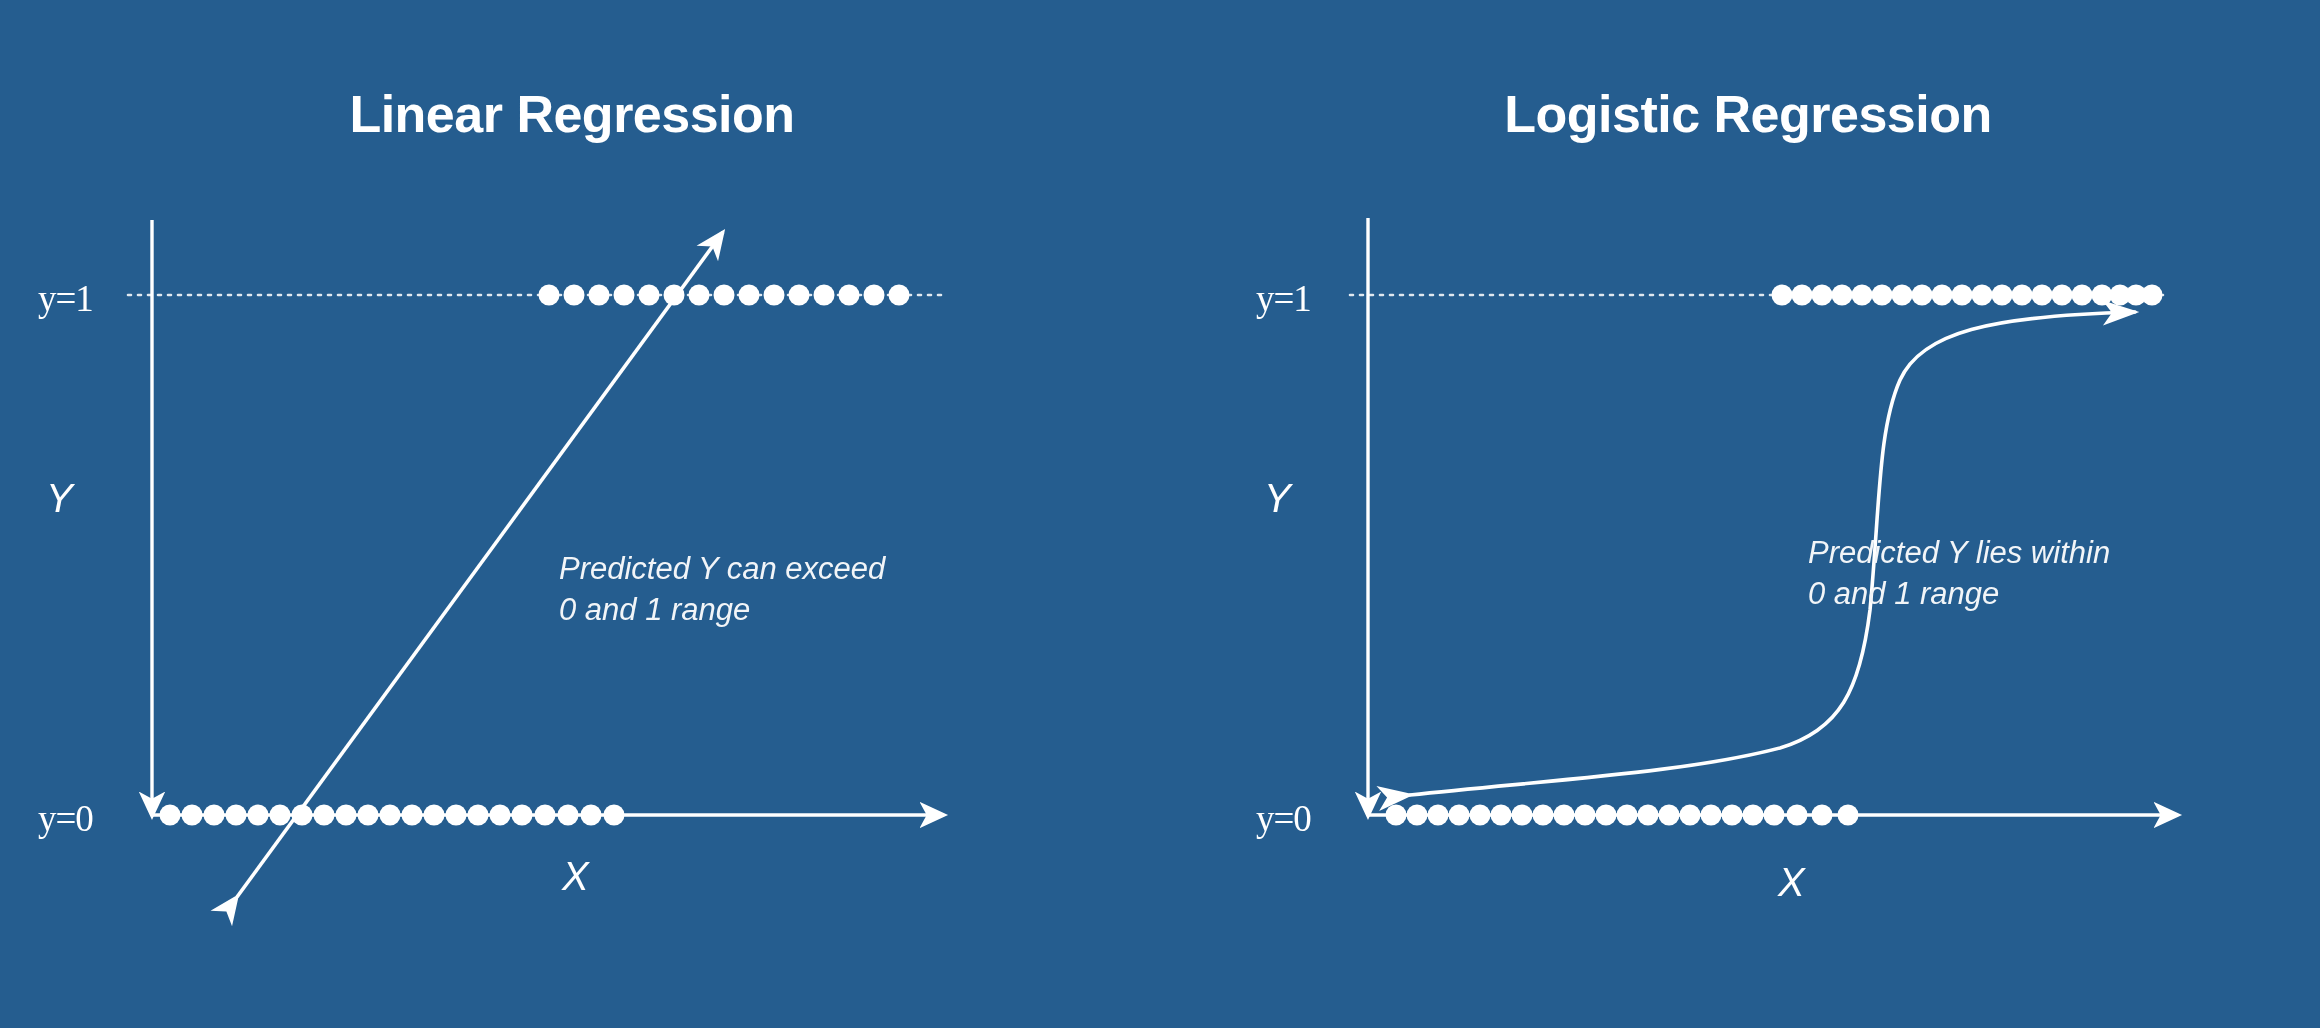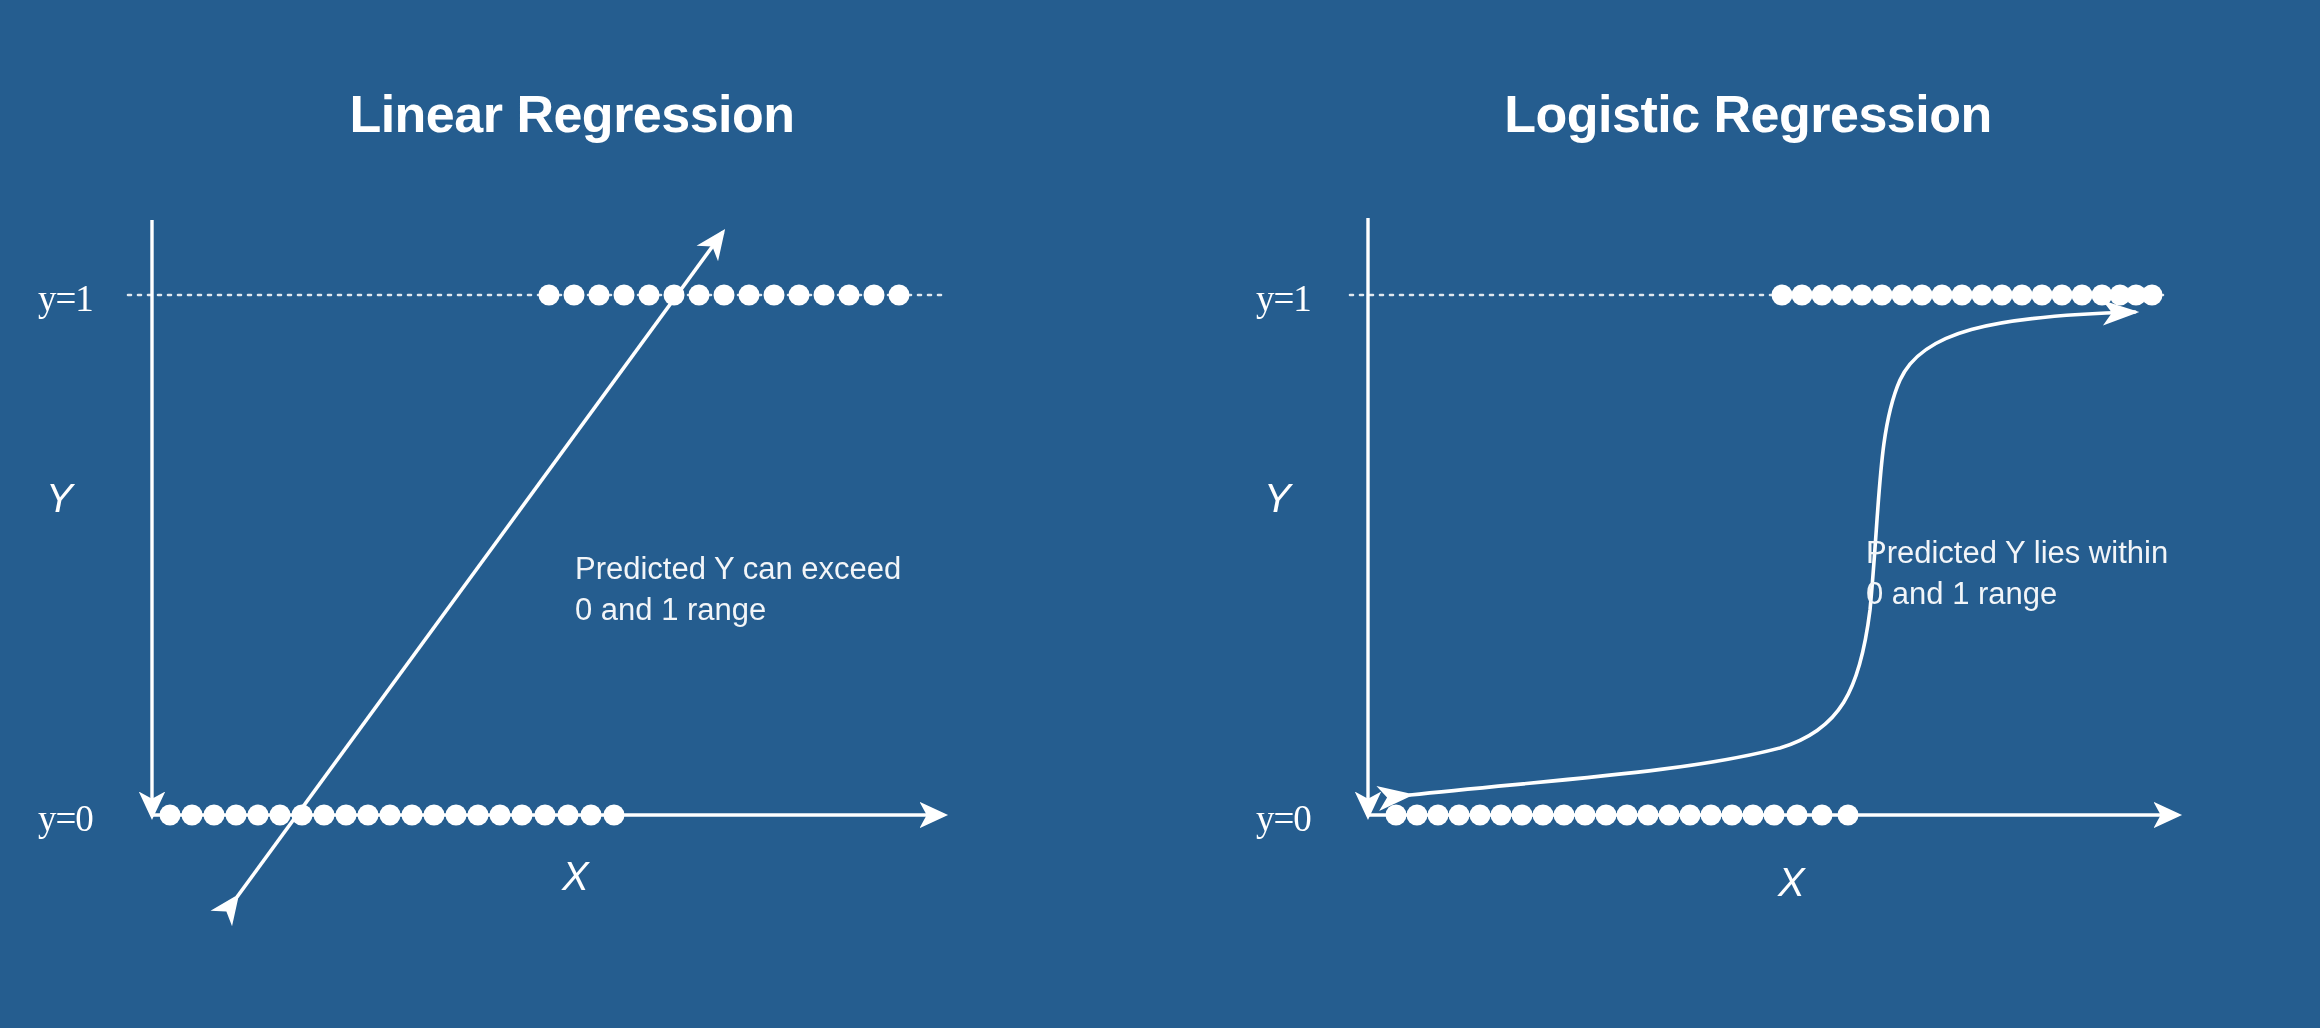--- a/index.html
+++ b/index.html
@@ -59,23 +59,23 @@
     color: #ffffff;
     font-size: 40px;
     font-style: italic;
     font-weight: normal;
     white-space: nowrap;
   }
   .annotation {
     position: absolute;
     color: #f2f5f8;
     font-size: 31px;
+    font-style: italic;
     line-height: 1.33;
     white-space: pre-line;
-    margin-left: 16px;
   }
 </style>
 </head>
 <body>
 
 <div id="page">
 
   <div class="panel" id="panel-linear">
 
     <div class="chart-title">Linear Regression</div>
@@ -239,17 +239,17 @@
     </svg>
 
     <div class="axis-tick-label" style="left:96px; top:277px;">y=1</div>
 
     <div class="axis-tick-label" style="left:96px; top:797px;">y=0</div>
 
     <div class="axis-name" style="left:104px; top:476px;">Y</div>
 
     <div class="axis-name" style="left:618px; top:860px;">X</div>
 
-    <div class="annotation" style="left:690px; top:532px;">Predicted Y lies within
+    <div class="annotation" style="left:648px; top:532px;">Predicted Y lies within
 0 and 1 range</div>
   </div>
 
 </div>
 
 </body></html>

